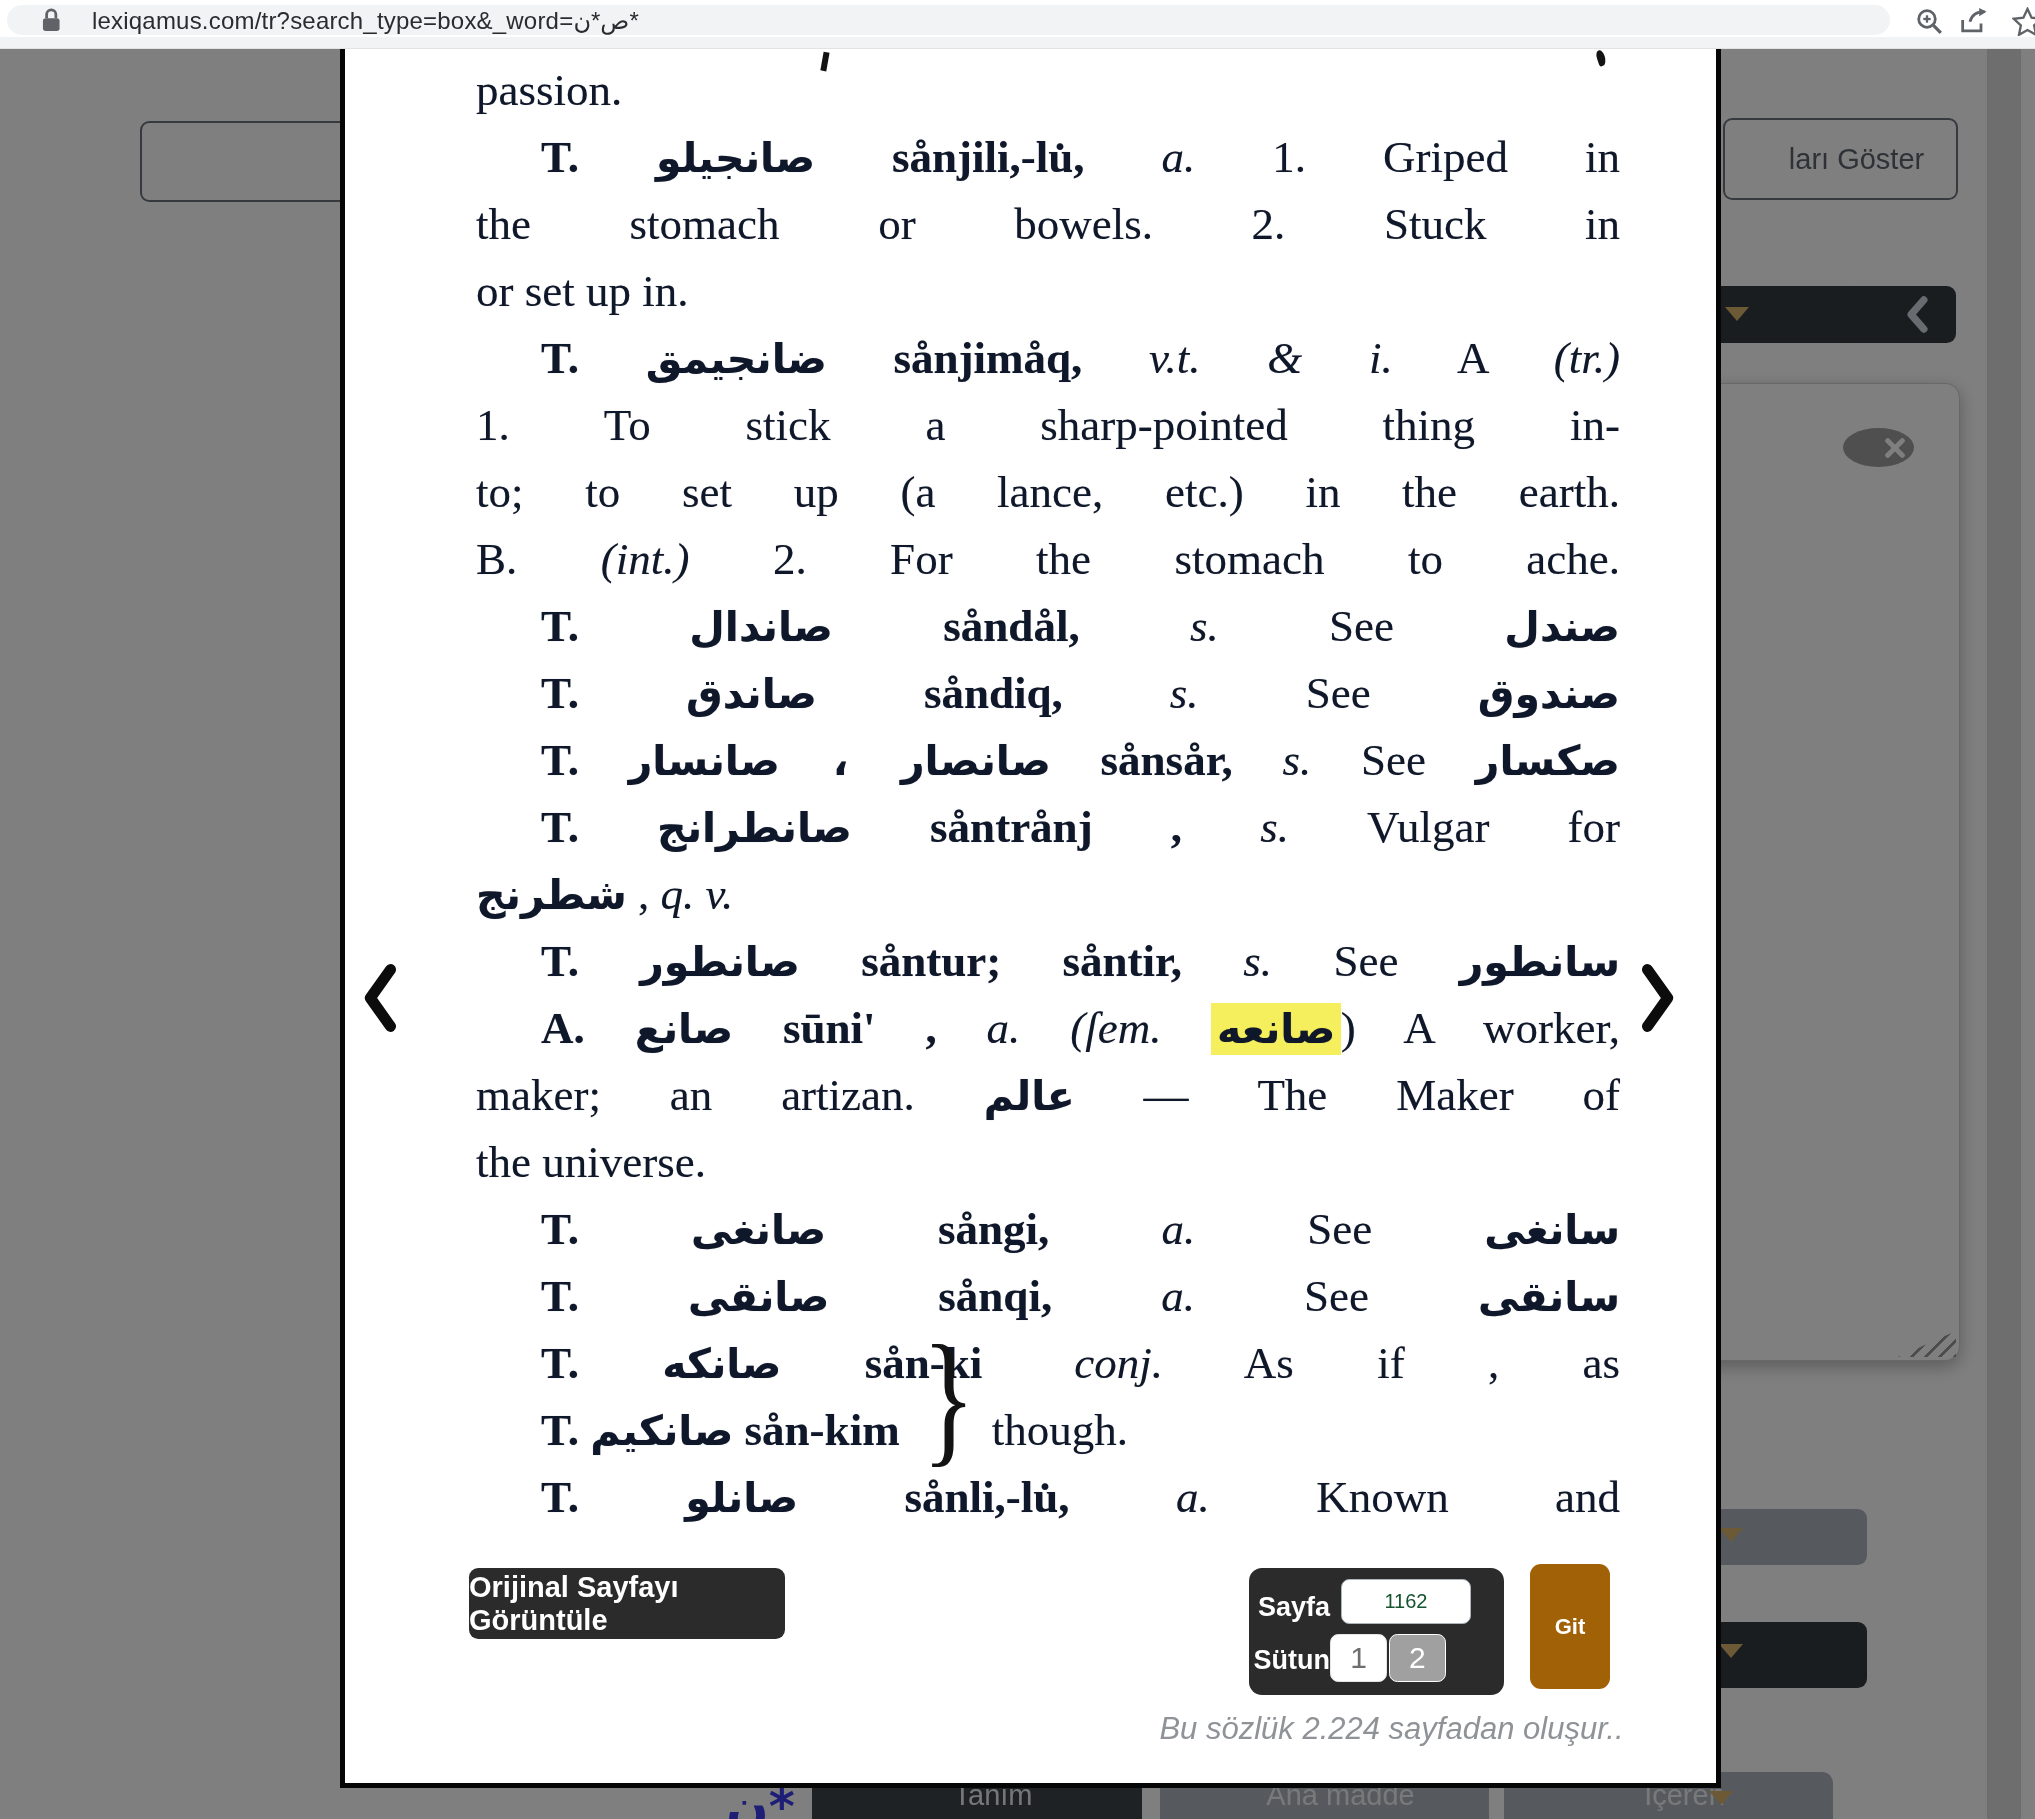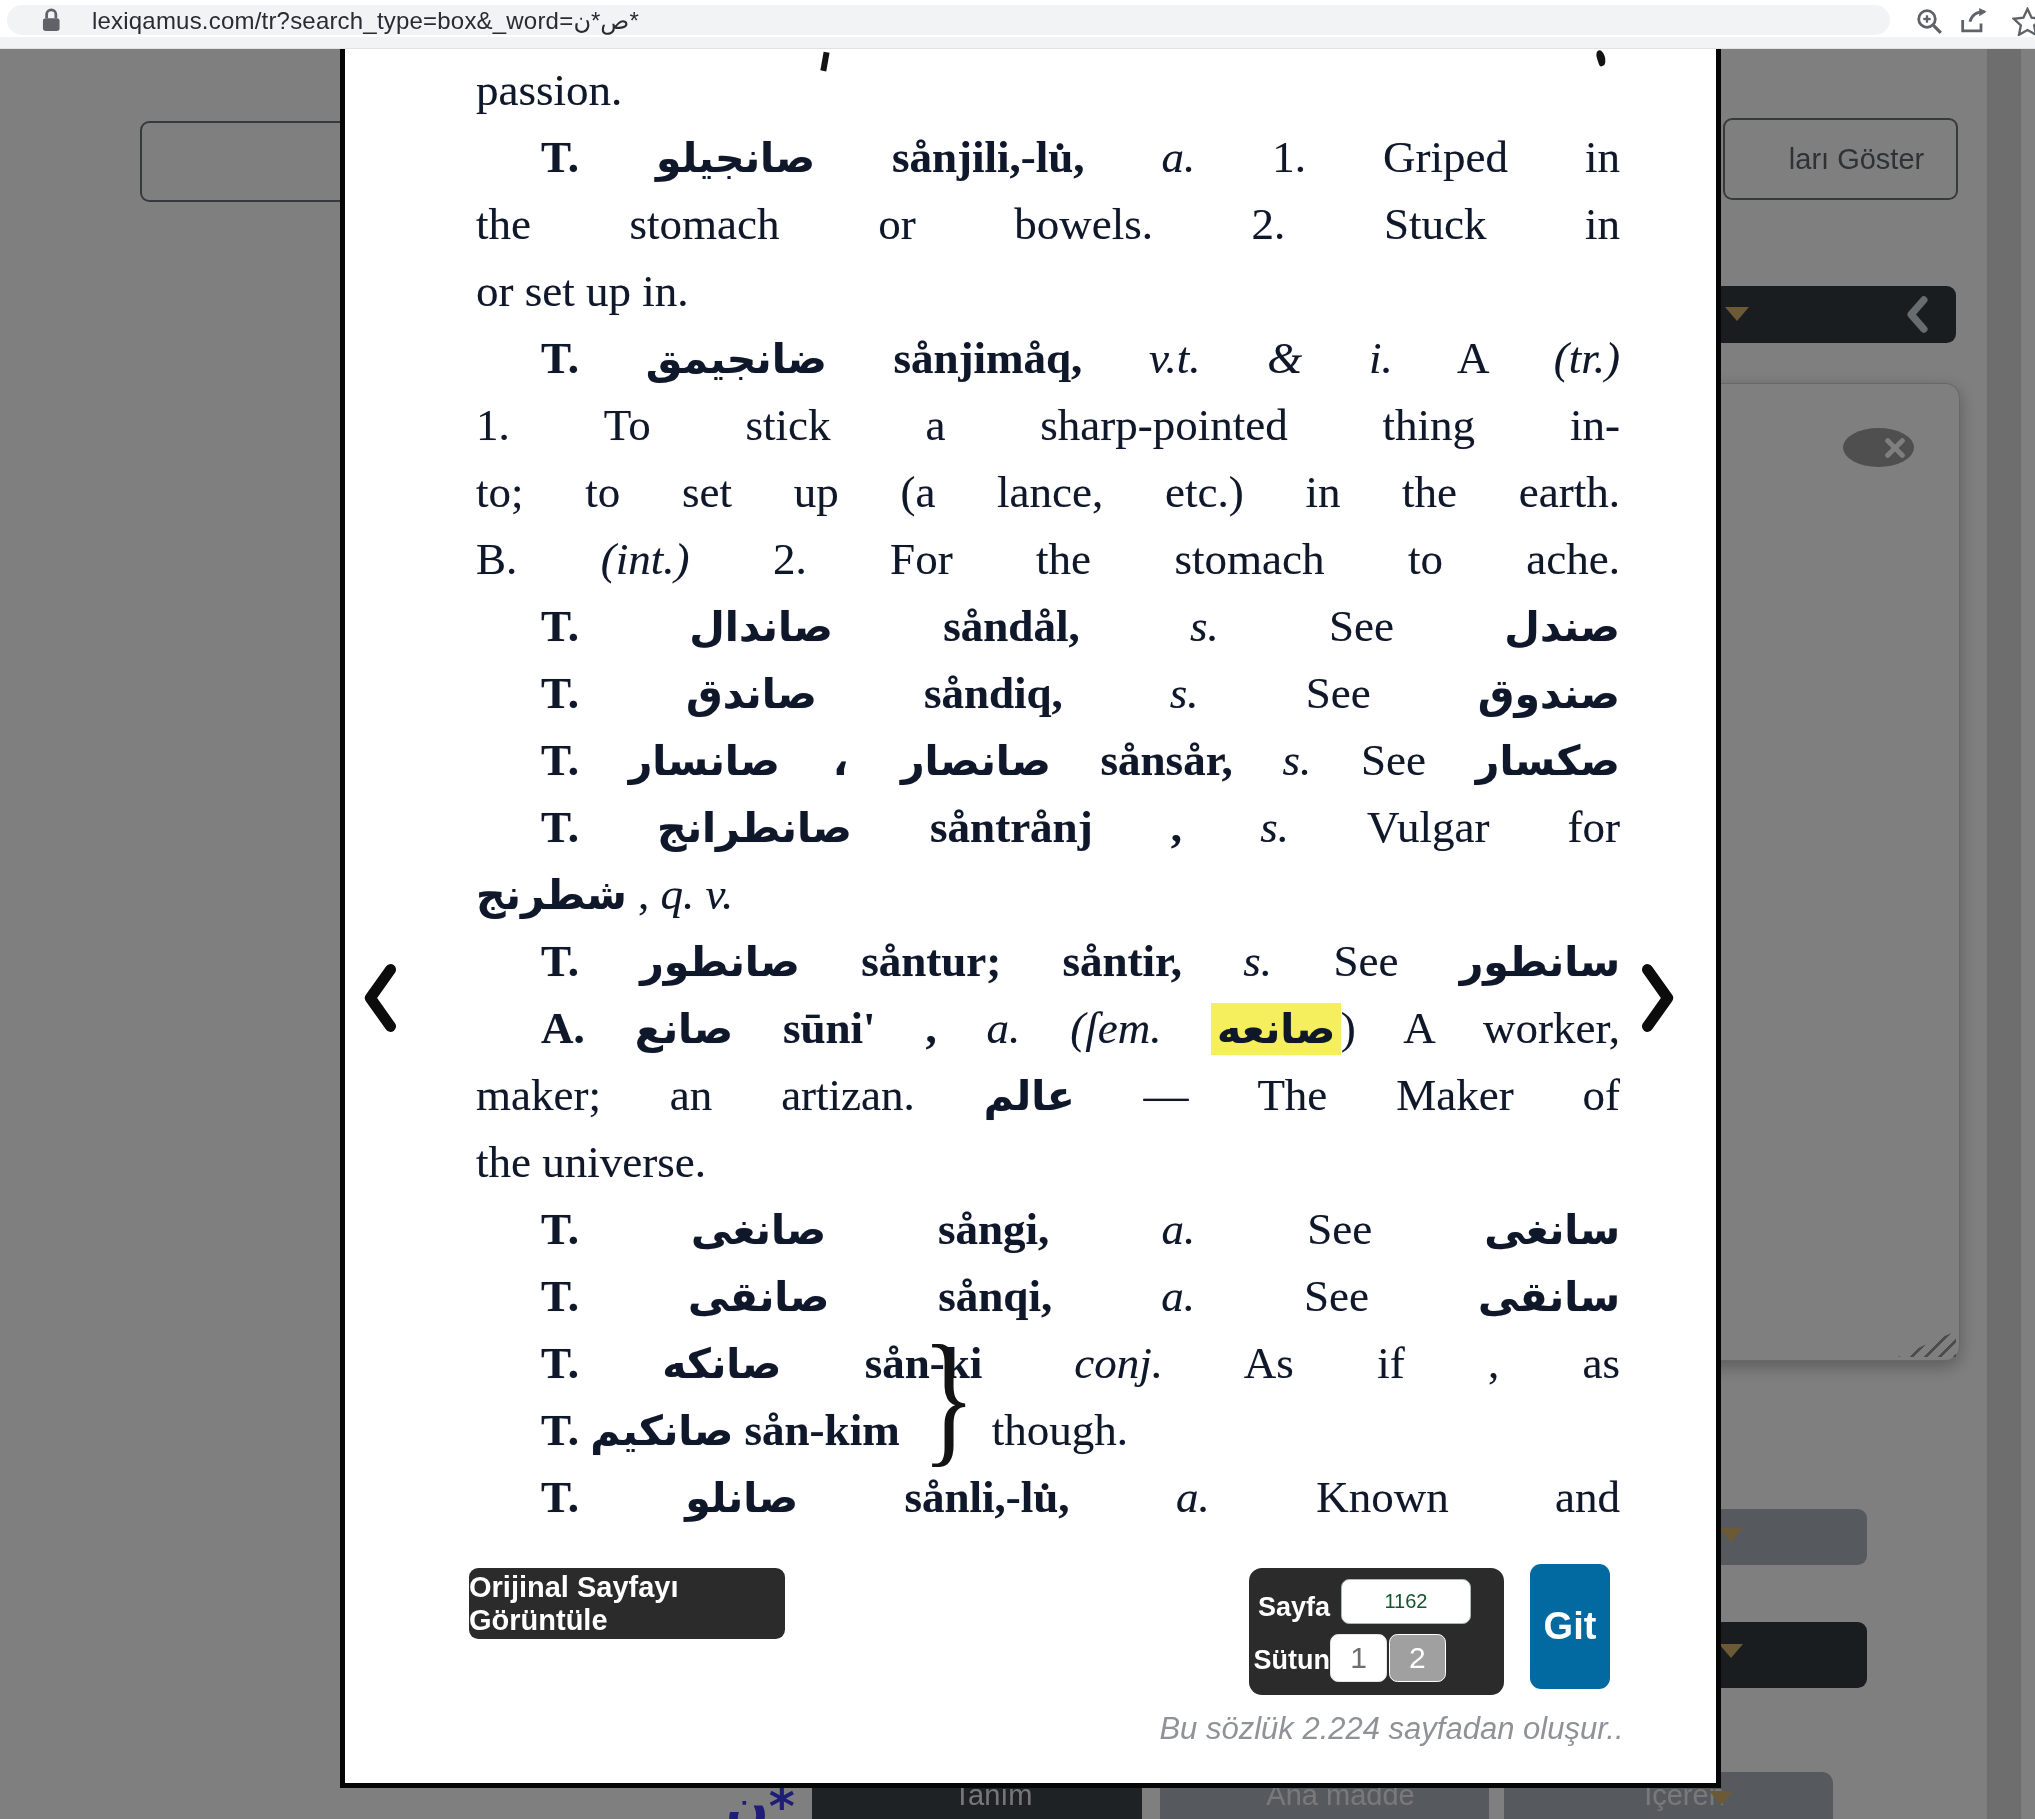--- a/index.html
+++ b/index.html
@@ -71,22 +71,22 @@
   #pager{left:904px;top:1520px;width:255px;height:127px;background:#2b2b2b;border-radius:13px;color:#fff;}
   .pager-lab{font-weight:bold;font-size:27px;color:#fff;width:81px;text-align:right;margin-top:11px;}
   #sayfa-row{left:0;top:11px;width:249px;display:flex;align-items:center;gap:11px;}
   #sutun-row{left:0;top:66px;width:249px;display:flex;align-items:flex-start;}
   #page-input{width:124px;height:41px;background:#fff;border:1.8px solid #adb5bd;border-radius:8.3px;
               text-align:center;font-size:20px;color:#14532d;font-family:"Liberation Sans",sans-serif;}
   .col-btn{width:57px;height:48px;border-radius:8.3px;font-size:30px;display:flex;align-items:center;
            justify-content:center;box-sizing:border-box;}
   #col1{background:#fff;color:#6e6e6e;border:1.8px solid #e6e6e6;}
   #col2{background:#a0a0a0;color:#fff;border:1.8px solid #fff;margin-left:1.8px;}
-  #git-btn{left:1185px;top:1516px;width:80px;height:125px;background:#0369a1;border-radius:11px;
-           color:#fff;font-weight:bold;font-size:38px;display:flex;align-items:center;justify-content:center;}
+  #git-btn{left:1185px;top:1516px;width:80px;height:125px;background:#a16207;border-radius:11px;
+           color:#fff;font-weight:bold;font-size:22px;display:flex;align-items:center;justify-content:center;}
   #note{left:788px;top:1663px;width:517px;text-align:center;font-style:italic;font-size:31px;color:#8f9296;}
 </style>
 </head>
 <body>
 
 <div class="abs" id="chrome">
   <div class="abs" id="omnibox"></div>
   <svg class="abs chrome-ic" style="left:42px;top:8.3px" width="18.5" height="24" viewBox="0 0 20 26">
     <rect x="1" y="11" width="18" height="14" rx="3" fill="#5f6368"></rect>
     <path d="M5 11 V7 a5 5 0 0 1 10 0 V11" fill="none" stroke="#5f6368" stroke-width="3"></path>

